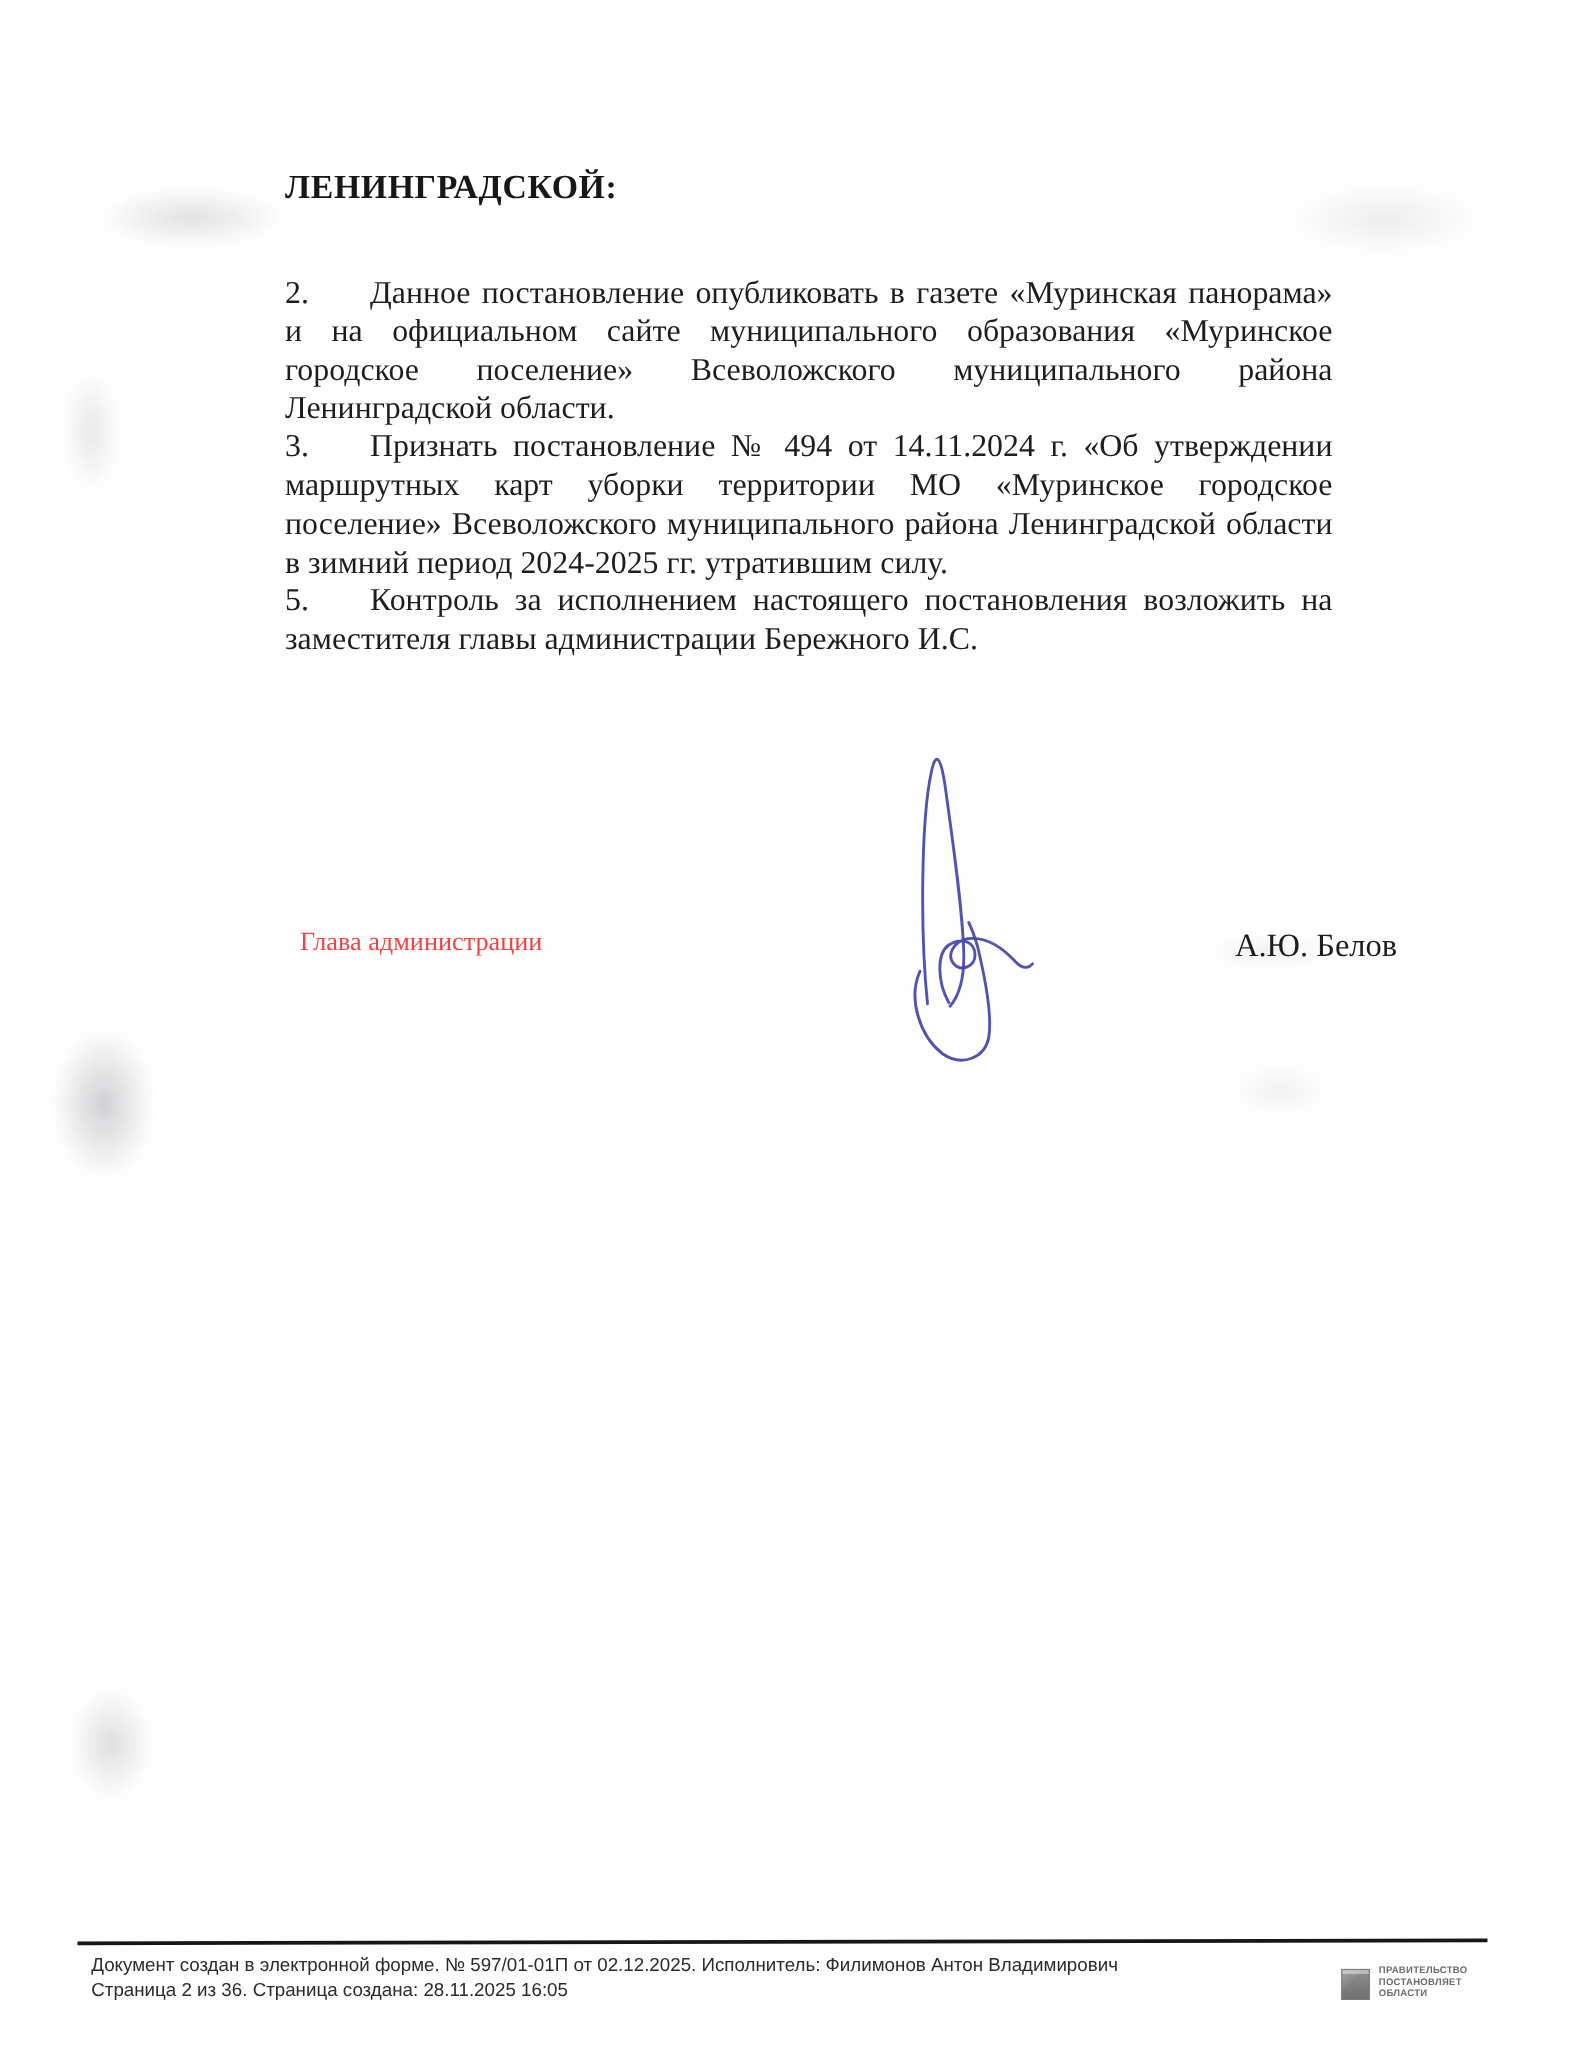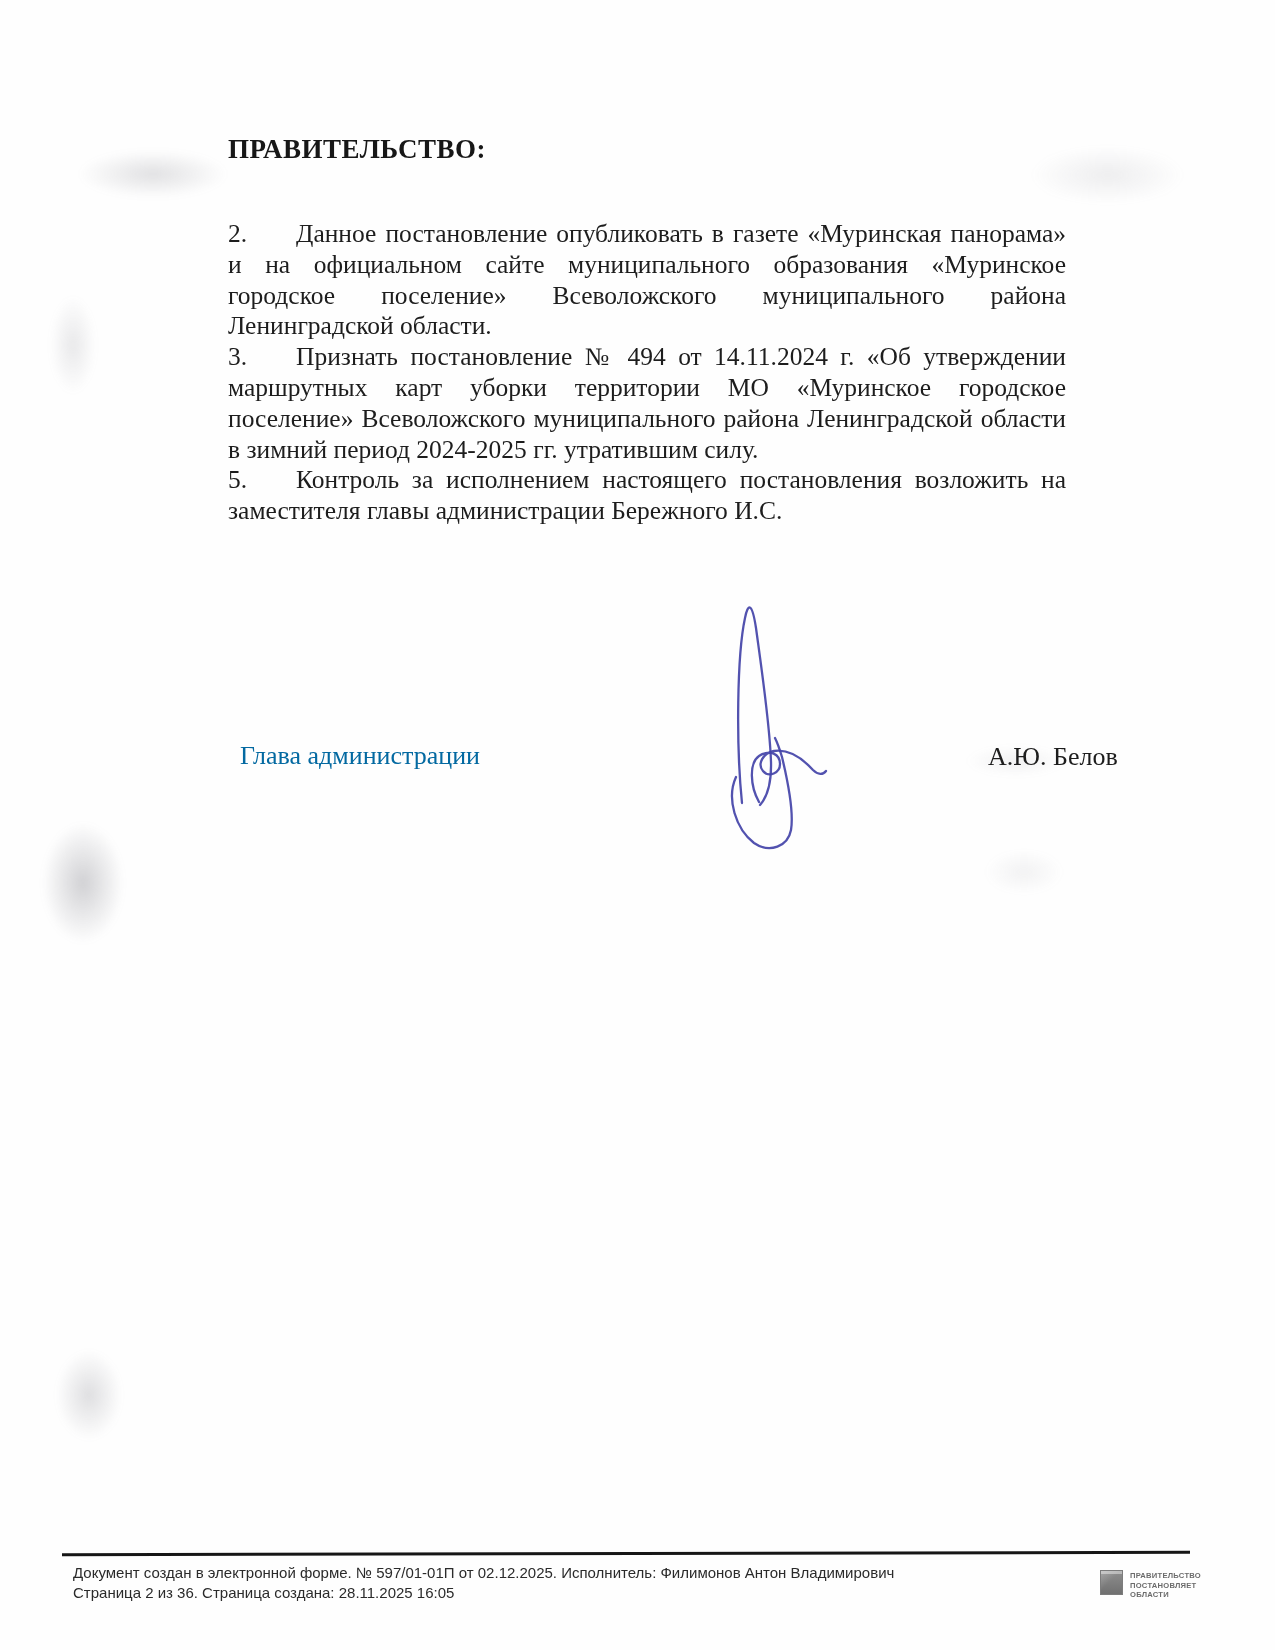--- a/index.html
+++ b/index.html
@@ -37,22 +37,22 @@
   .item-num {
     display: inline-block;
     width: 68px;
   }
 
   
   .sig-label {
     position: absolute;
     left: 240px;
     top: 741px;
-    font-size: 26px;
-    color: #0369a1;
+    font-size: 21px;
+    color: #ef4444;
   }
   .sig-name {
     position: absolute;
     left: 988px;
     top: 742px;
     font-size: 26px;
     color: #1d1d1d;
   }
   .sig-svg {
     position: absolute;
@@ -83,24 +83,24 @@
     position: absolute;
     left: 73px;
     top: 1563px;
     font-family: "Liberation Sans", "DejaVu Sans", sans-serif;
     font-size: 15px;
     line-height: 19.5px;
     color: #2b2b2b;
   }
   .emblem {
     position: absolute;
-    left: 1100px;
+    left: 1073px;
     top: 1570px;
     display: flex;
-    align-items: flex-start;
+    align-items: flex-end;
     gap: 7px;
   }
   .emblem-shield {
     width: 23px;
     height: 25px;
     background:
       linear-gradient(135deg, rgba(255,255,255,0.25) 0%, rgba(255,255,255,0) 45%),
       linear-gradient(180deg, #b9b9b9 0px, #b9b9b9 4px, #8a8a8a 4px, #6f6f6f 100%);
     box-shadow: inset 0 0 0 1px #7c7c7c;
   }
@@ -142,21 +142,21 @@
 <div class="page">
 
   <div class="smudge sm1"></div>
   <div class="smudge sm2"></div>
   <div class="smudge sm3"></div>
   <div class="smudge sm4"></div>
   <div class="smudge sm5"></div>
   <div class="smudge sm6"></div>
   <div class="smudge sm7"></div>
 
-  <div class="heading">ПРАВИТЕЛЬСТВО:</div>
+  <div class="heading">ЛЕНИНГРАДСКОЙ:</div>
 
   <div class="doc-body">
     <p class="item"><span class="item-num">2.</span><span>Данное постановление опубликовать в газете «Муринская панорама» и на официальном сайте муниципального образования «Муринское городское поселение» Всеволожского муниципального района Ленинградской области.</span></p>
     <p class="item"><span class="item-num">3.</span><span>Признать постановление № 494 от 14.11.2024 г. «Об утверждении маршрутных карт уборки территории МО «Муринское городское поселение» Всеволожского муниципального района Ленинградской области в зимний период 2024-2025 гг. утратившим силу.</span></p>
     <p class="item"><span class="item-num">5.</span><span>Контроль за исполнением настоящего постановления возложить на заместителя главы администрации Бережного И.С.</span></p>
   </div>
 
   <div class="sig-label">Глава администрации</div>
   <div class="sig-name">А.Ю. Белов</div>
 

